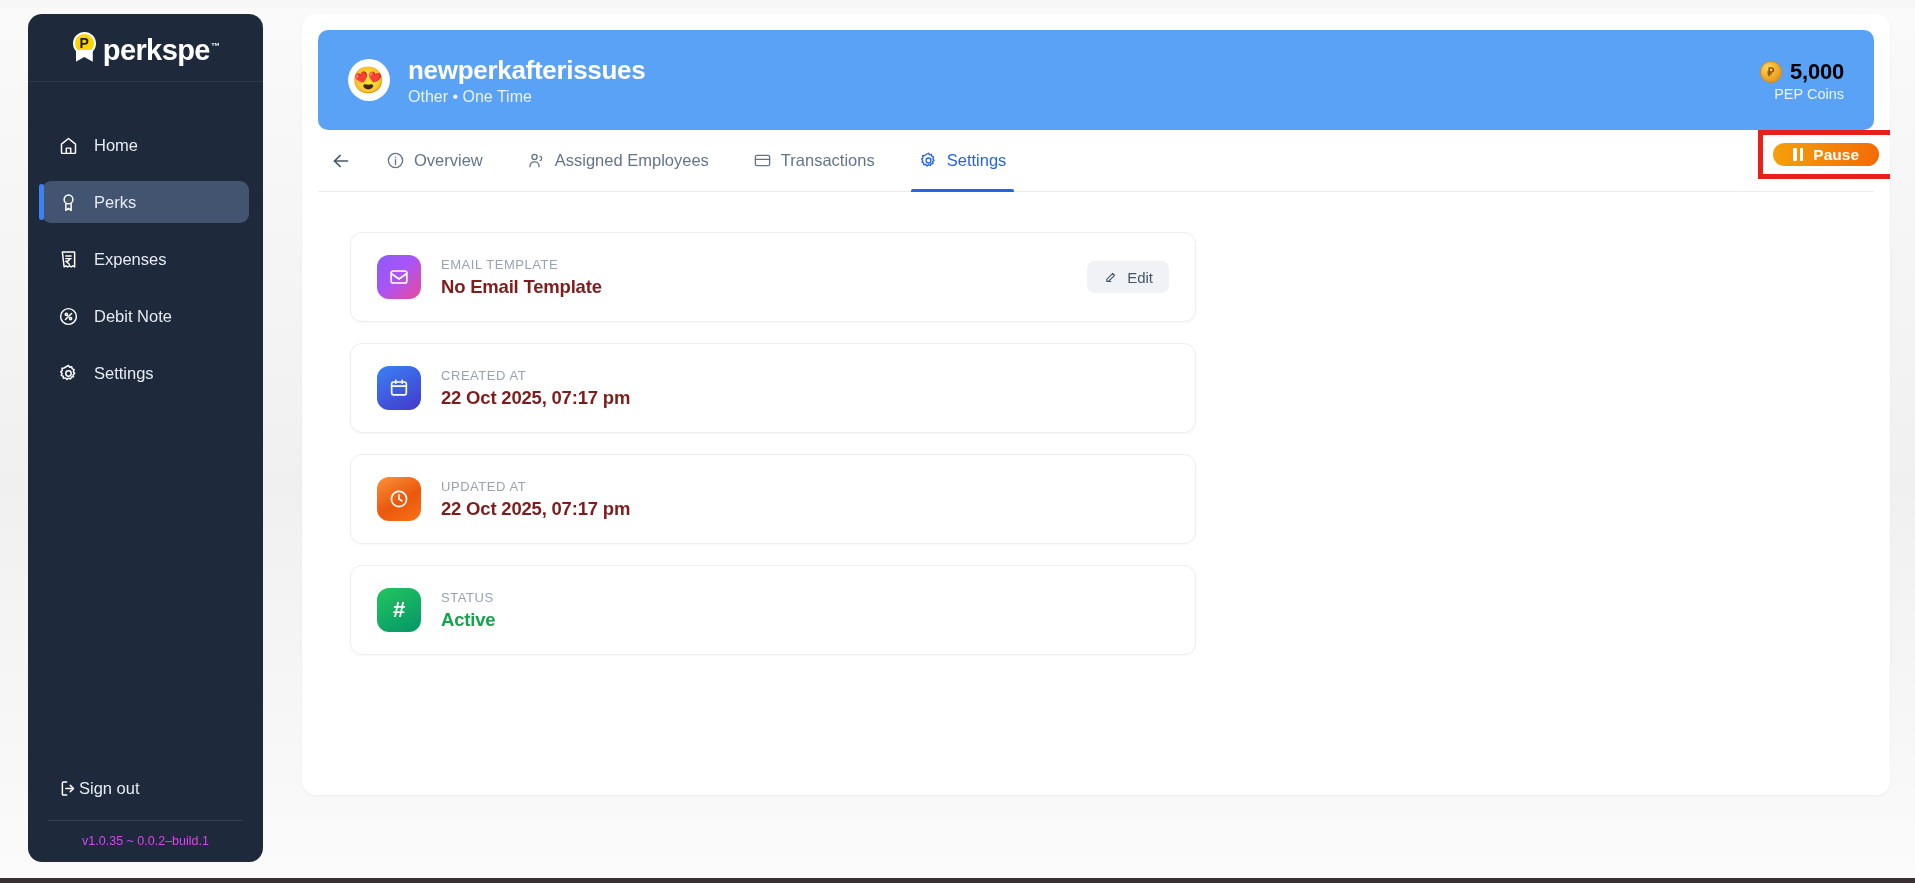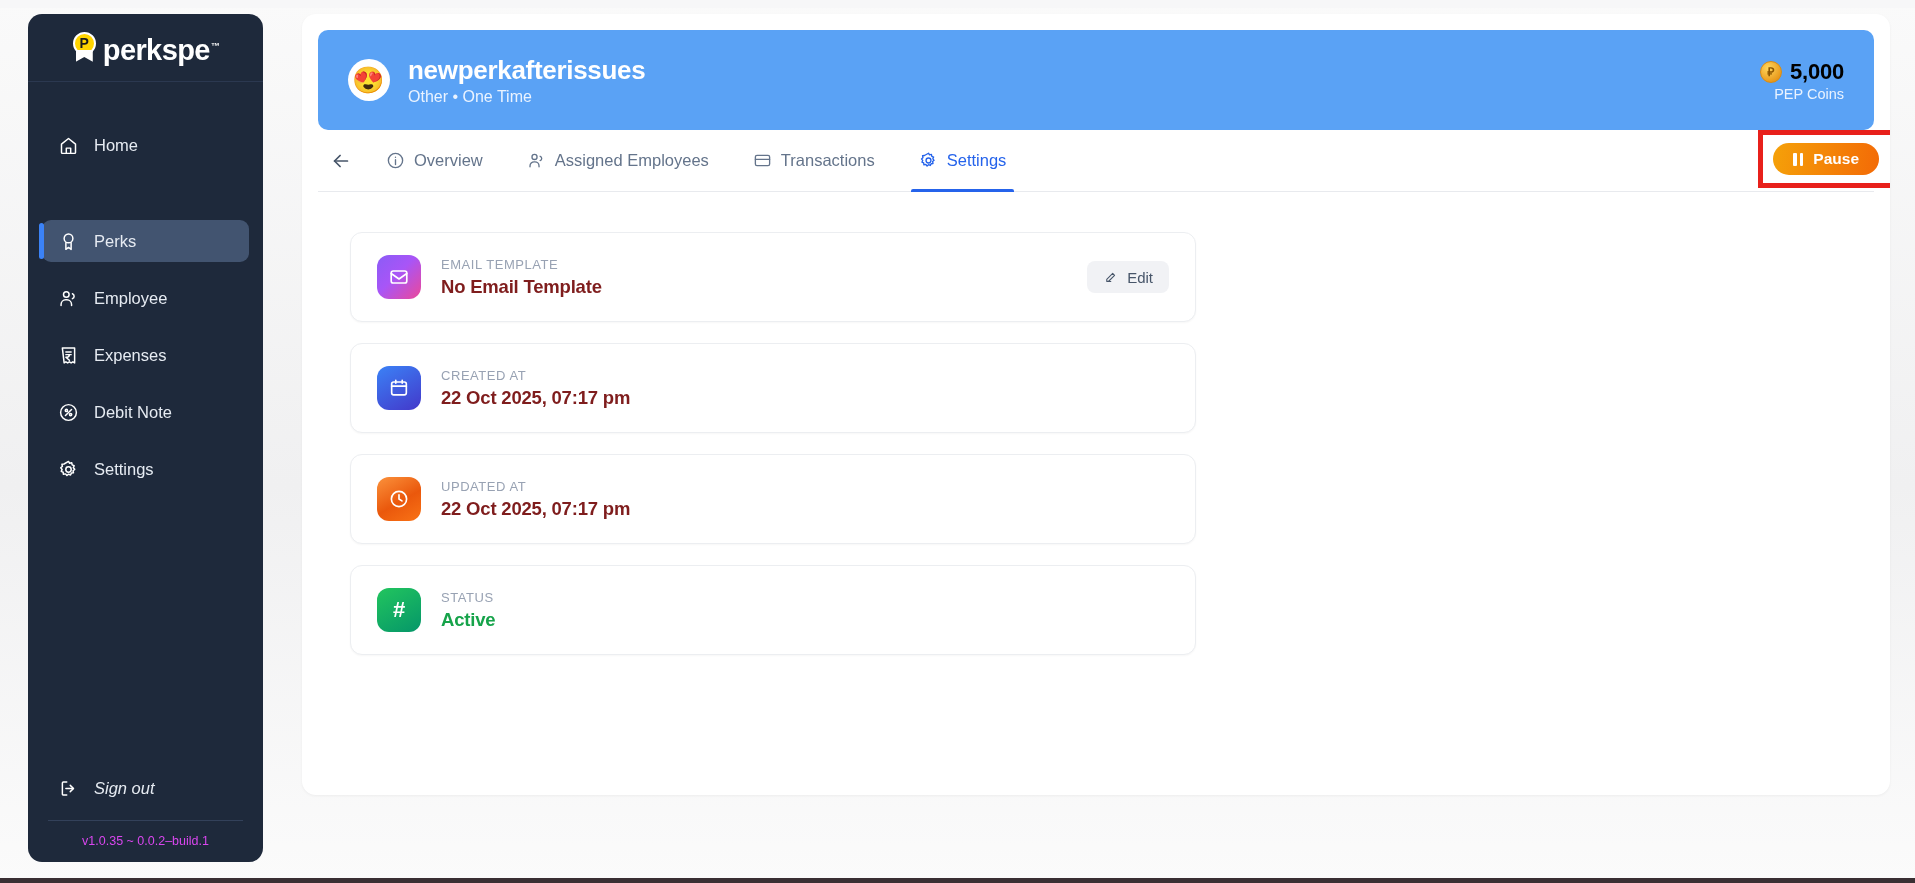--- a/index.html
+++ b/index.html
@@ -51,32 +51,32 @@
 
   .nav { margin-top: 42px; display:flex; flex-direction:column; gap:15px; padding: 0 14px; }
   .nav-item {
     position: relative;
     display:flex; align-items:center; gap:15px;
     height: 42px; padding-left: 15px;
     border-radius: 9px;
     color: #e6ebf2; font-size: 16.5px;
     cursor: pointer;
   }
-  .nav-item.active { background:#425470;margin-top:39px; }
+  .nav-item.active { background:#425470; }
   .nav-item.active::before {
     content:""; position:absolute; left:-3px; top:3px; bottom:3px; width:5px;
     background:#3b82f6; border-radius:3px;
   }
   .nav-ico { width:22px; height:22px; display:flex; align-items:center; justify-content:center; flex:0 0 22px; }
   .nav-ico svg { width:21px; height:21px; stroke:#ffffff; fill:none; stroke-width:1.7; stroke-linecap:round; stroke-linejoin:round; }
 
   .sb-bottom { margin-top:auto; padding: 0 14px 14px; }
   .signout {
-    display:flex; align-items:center; gap:15px;
-    height: 40px; padding-left:15px; color:#e6ebf2; font-size:16.5px; cursor:pointer;font-style:italic;
+    display:flex; align-items:center; 
+    height: 40px; padding-left:15px; color:#e6ebf2; font-size:16.5px; cursor:pointer;
   }
   .sb-div { height:1px; background:#33415a; margin: 12px 6px 0; }
   .version { text-align:center; color:#d946ef; font-size:12.5px; padding-top:13px; }
 
   
   #main {
     position:absolute; left:302px; top:14px; width: 1588px; height: 781px;
     background:#ffffff; border-radius: 14px; overflow: hidden;
     box-shadow: 0 1px 3px rgba(0,0,0,.05);
   }
@@ -124,21 +124,21 @@
     background:#2563eb; border-radius:2px 2px 0 0;
   }
   .tab svg { width:19px;height:19px;fill:none;stroke:currentColor;stroke-width:1.7;stroke-linecap:round;stroke-linejoin:round; }
   .pause-highlight {
     position:absolute; right: -24px; top: 0px;
     border: 5px solid #e8201b; background:#ffffff;
     padding: 8px 14px 8px 10px;
   }
   .pause-btn {
     display:flex; align-items:center; gap:10px;
-    height: 32px; padding: 0 20px; border-radius: 17px;
+    height: 23px; padding: 0 20px; border-radius: 17px;
     background: linear-gradient(100deg,#f5a109 0%, #f36a06 100%);
     color:#ffffff; font-size:15.5px; font-weight:bold; cursor:pointer;
     border:none;
   }
   .pause-ico { display:flex; gap:3px; }
   .pause-ico i { display:block; width:3.5px; height:13px; background:#ffffff; border-radius:1px; }
 
   
   .content { padding: 40px 0 0 48px; }
   .card {
@@ -206,30 +206,20 @@
       <div class="nav-item active">
         <span class="nav-ico">
           <svg viewBox="0 0 24 24">
               <circle cx="12" cy="8.5" r="5"></circle>
               <path d="M9 13.5V21l3-2.2 3 2.2v-7.5"></path>
             </svg>
         </span>
         <span>Perks</span>
       </div>
 
-      <div class="nav-item">
-        <span class="nav-ico">
-          <svg viewBox="0 0 24 24">
-              <circle cx="9.5" cy="7.5" r="3.2"></circle>
-              <path d="M3.5 20v-1.2A5.3 5.3 0 0 1 8.8 13.5h1.4a5.3 5.3 0 0 1 5.3 5.3V20"></path>
-              <path d="M16.5 6.6a3 3 0 0 1 0 5.6"></path>
-            </svg>
-        </span>
-        <span>Employee</span>
-      </div>
 
       <div class="nav-item">
         <span class="nav-ico">
           <svg viewBox="0 0 24 24">
               <path d="M5 3.5h14v17l-2-1.3-2 1.3-2-1.3-2 1.3-2-1.3-2 1.3z"></path>
               <path d="M9 8h6M9 11h6M13 11c0 2-1.6 3-4 3l4 3.5"></path>
             </svg>
         </span>
         <span>Expenses</span>
       </div>

